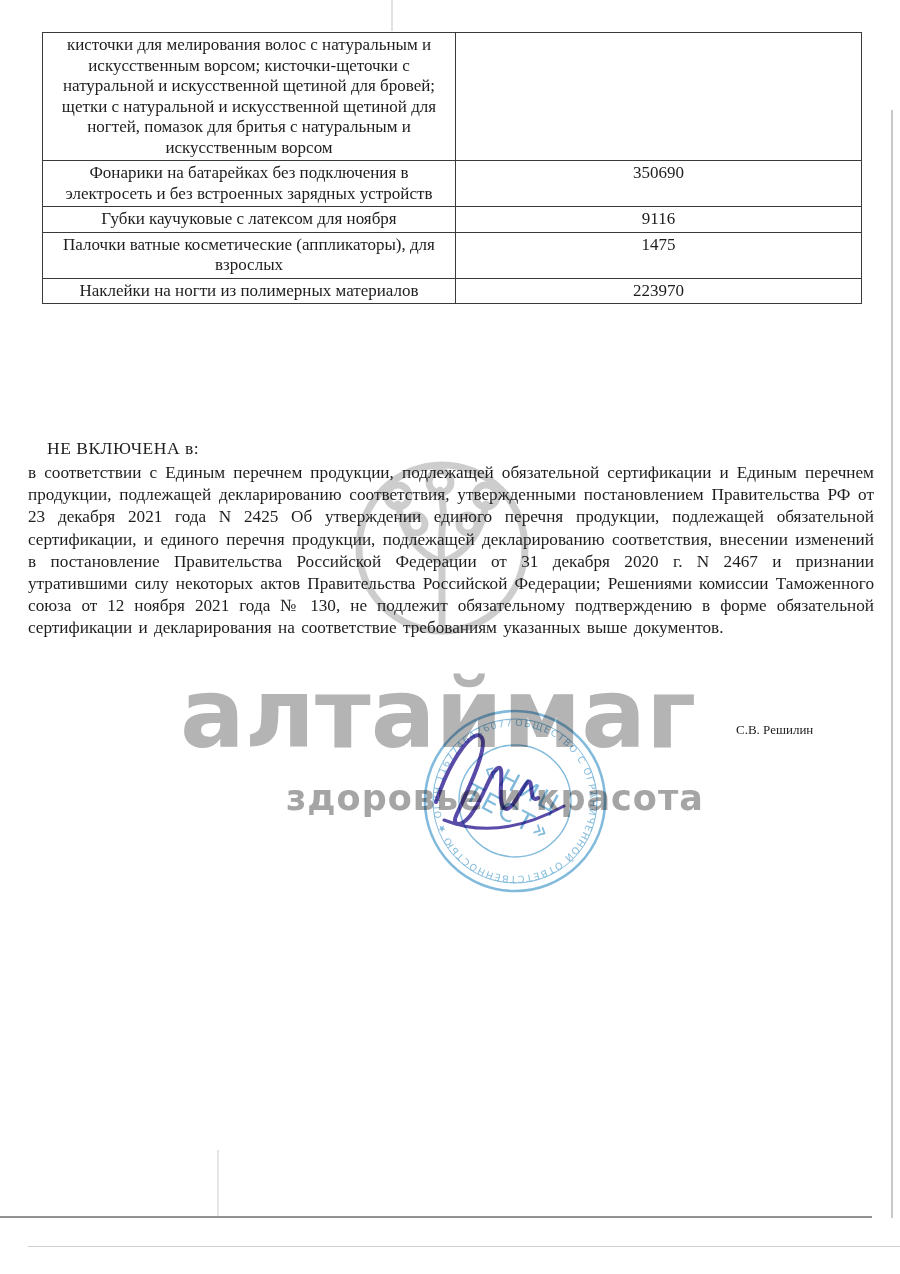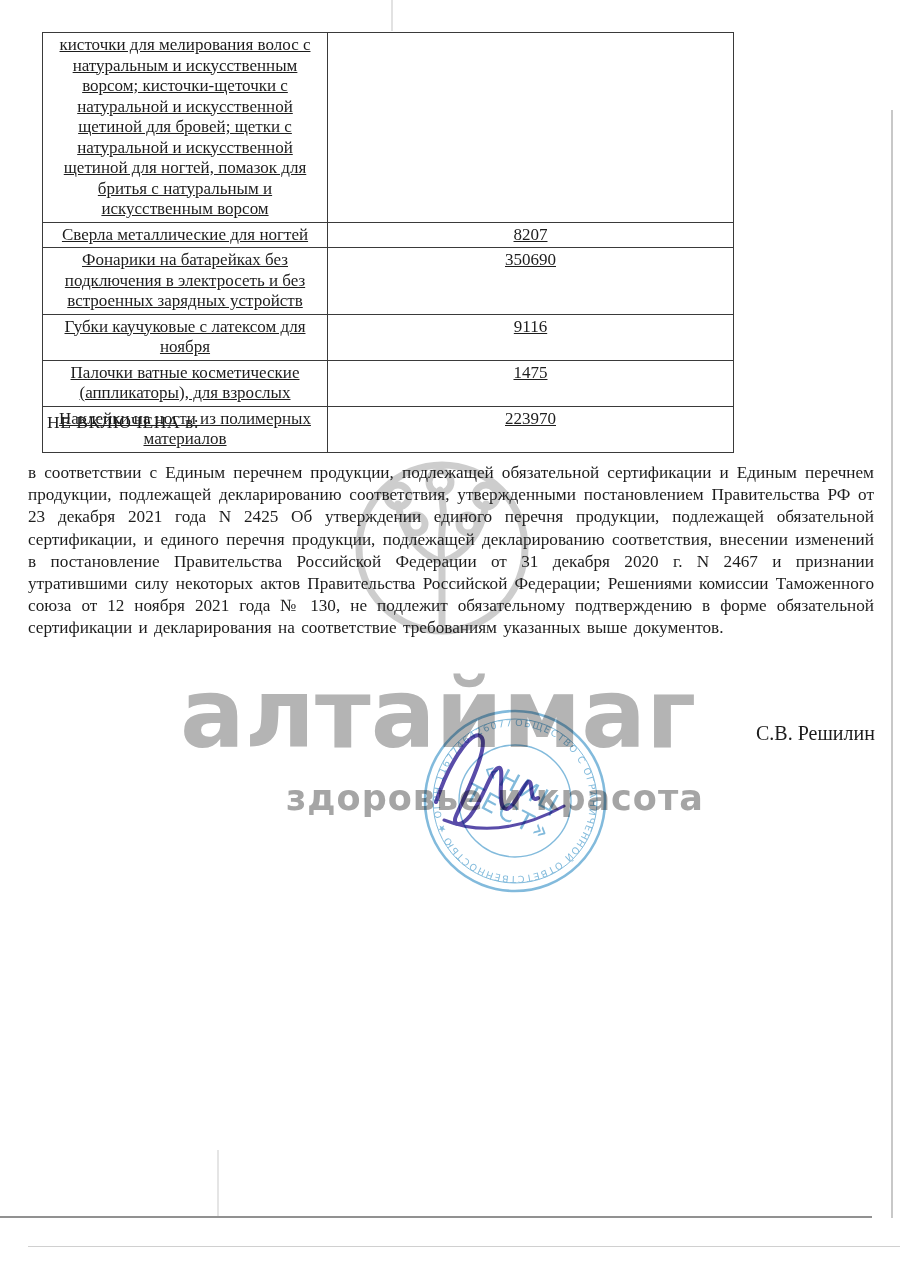--- a/index.html
+++ b/index.html
@@ -1,33 +1,33 @@
 <!DOCTYPE html>
 <html><head>
 <meta charset="utf-8">
 <style>
   html,body{margin:0;padding:0;background:#ffffff;}
   .page{position:relative;width:900px;height:1274px;background:#ffffff;overflow:hidden;
         font-family:"Liberation Serif","DejaVu Serif",serif;color:#1d1d1d;}
 
   
-  .codes-table{position:absolute;left:42px;top:32px;width:692px;border-collapse:collapse;
-               font-size:17px;line-height:20.5px;z-index:2;text-decoration:underline;}
+  .codes-table{position:absolute;left:42px;top:32px;width:820px;border-collapse:collapse;
+               font-size:17px;line-height:20.5px;z-index:2;}
   .codes-table td{border:1.6px solid #3a3a3a;padding:2px 10px;text-align:center;vertical-align:middle;}
   .codes-table td.code{width:385px;vertical-align:top;}
 
   
-  .heading{position:absolute;left:47px;top:412px;font-size:17.5px;letter-spacing:.5px;z-index:2;}
+  .heading{position:absolute;left:47px;top:438px;font-size:17.5px;letter-spacing:.5px;z-index:2;}
   .para{position:absolute;left:28px;width:846px;font-size:17.2px;line-height:22.2px;
         text-align:justify;word-spacing:2px;z-index:2;}
   .para1{top:462px;}
   .para2{top:641px;text-indent:40px;}
 
   .sig-left{position:absolute;left:47px;top:722px;font-size:17.5px;line-height:26px;z-index:2;}
-  .sig-right{position:absolute;left:756px;top:722px;font-size:20px;z-index:2;}
+  .sig-right{position:absolute;left:736px;top:722px;font-size:13px;z-index:2;}
 
   
   .logo-wm{position:absolute;left:352px;top:456px;width:180px;height:184px;opacity:.5;
            z-index:1;mix-blend-mode:multiply;}
   .brand-wm{position:absolute;left:180px;top:666px;width:545px;font-family:"DejaVu Sans","Liberation Sans",sans-serif;
             font-weight:bold;font-size:96px;color:#b4b4b4;letter-spacing:0px;z-index:3;
             mix-blend-mode:multiply;line-height:96px;}
   .tagline-wm{position:absolute;left:286px;top:778px;font-family:"DejaVu Sans","Liberation Sans",sans-serif;
               font-weight:bold;font-size:35px;color:#a5a5a5;letter-spacing:1px;z-index:3;
               mix-blend-mode:multiply;}
@@ -49,24 +49,20 @@
 </head>
 <body>
 
 <div class="page">
 
   <table class="codes-table">
     <tbody>
       <tr>
         <td>кисточки для мелирования волос с натуральным и искусственным ворсом; кисточки-щеточки с натуральной и искусственной щетиной для бровей; щетки с натуральной и искусственной щетиной для ногтей, помазок для бритья с натуральным и искусственным ворсом</td>
         <td class="code"></td>
-      </tr>
-      <tr>
-        <td>Сверла металлические для ногтей</td>
-        <td class="code">8207</td>
       </tr>
       <tr>
         <td>Фонарики на батарейках без подключения в электросеть и без встроенных зарядных устройств</td>
         <td class="code">350690</td>
       </tr>
       <tr>
         <td>Губки каучуковые с латексом для ноября</td>
         <td class="code">9116</td>
       </tr>
       <tr>

